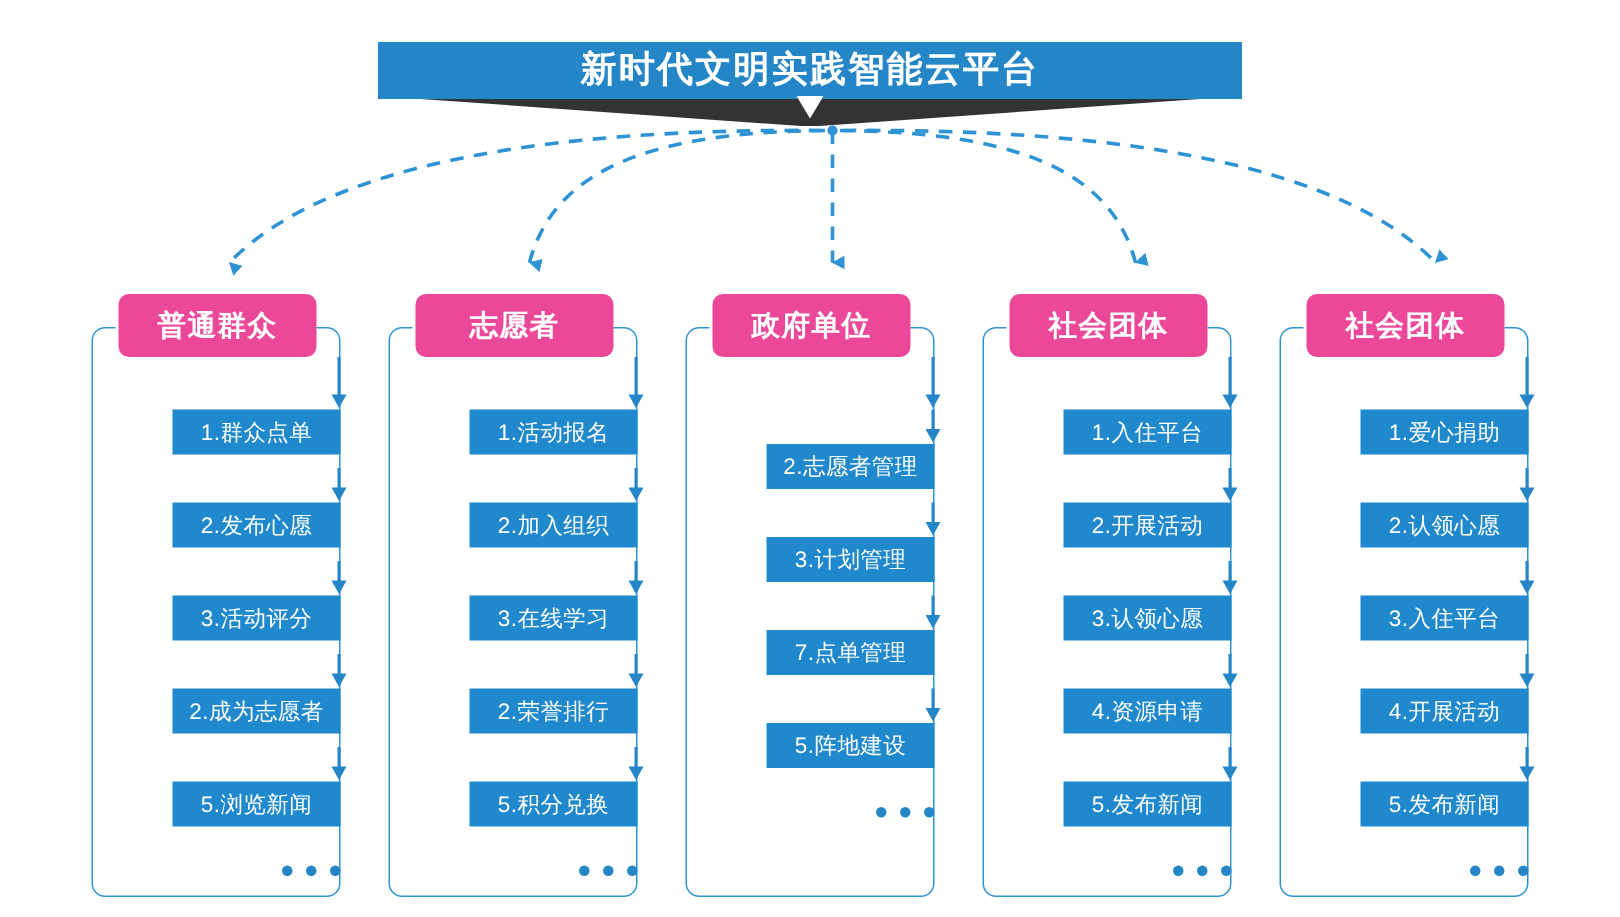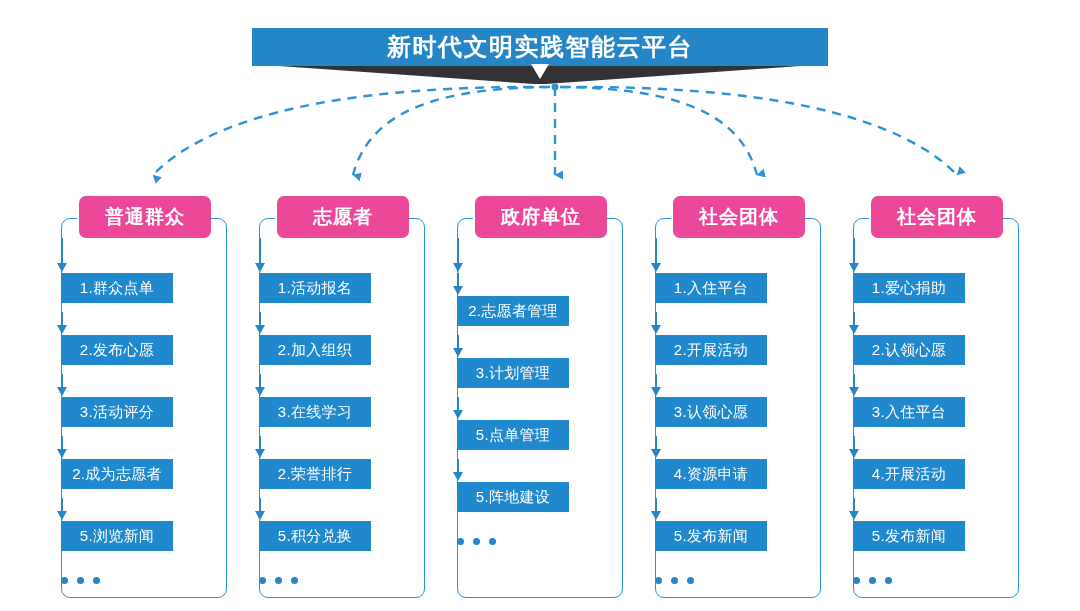--- a/index.html
+++ b/index.html
@@ -48,21 +48,21 @@
   }
   .col-head{
     position:absolute;left:18px;top:0;width:132px;height:42px;
     background:#ec4899;border-radius:7px;
     display:flex;align-items:center;justify-content:center;
     color:#ffffff;font-size:19px;font-weight:bold;letter-spacing:1px;
     white-space:nowrap;z-index:3;
   }
   .col-body{
     position:absolute;left:0;top:42px;width:166px;height:360px;
-    display:flex;flex-direction:column;align-items:flex-start;
+    display:flex;flex-direction:column;align-items:flex-end;
     z-index:2;
   }
   .stem{width:2px;height:26px;background:#2486c6;}
   .stem-head{position:relative;}
   .stem-head:after{
     content:"";position:absolute;left:-4px;bottom:-8px;
     border-left:5px solid transparent;border-right:5px solid transparent;
     border-top:9px solid #2486c6;
   }
   .gap{position:relative;width:2px;height:14px;background:#2486c6;margin-top:0;}
@@ -179,21 +179,21 @@
       <div class="col-body">
         <div class="stem stem-head"></div>
         <div class="arrow-space"></div>
           <div class="gap"></div>
         <div class="item">2.志愿者管理</div>
         <div class="arrow-space"></div>
           <div class="gap"></div>
         <div class="item">3.计划管理</div>
         <div class="arrow-space"></div>
           <div class="gap"></div>
-        <div class="item">5.点单管理</div>
+        <div class="item">7.点单管理</div>
         <div class="arrow-space"></div>
           <div class="gap"></div>
         <div class="item">5.阵地建设</div>
         <div class="dots">
             <i></i>
             <i></i>
             <i></i>
           </div>
       </div>
     </div>

